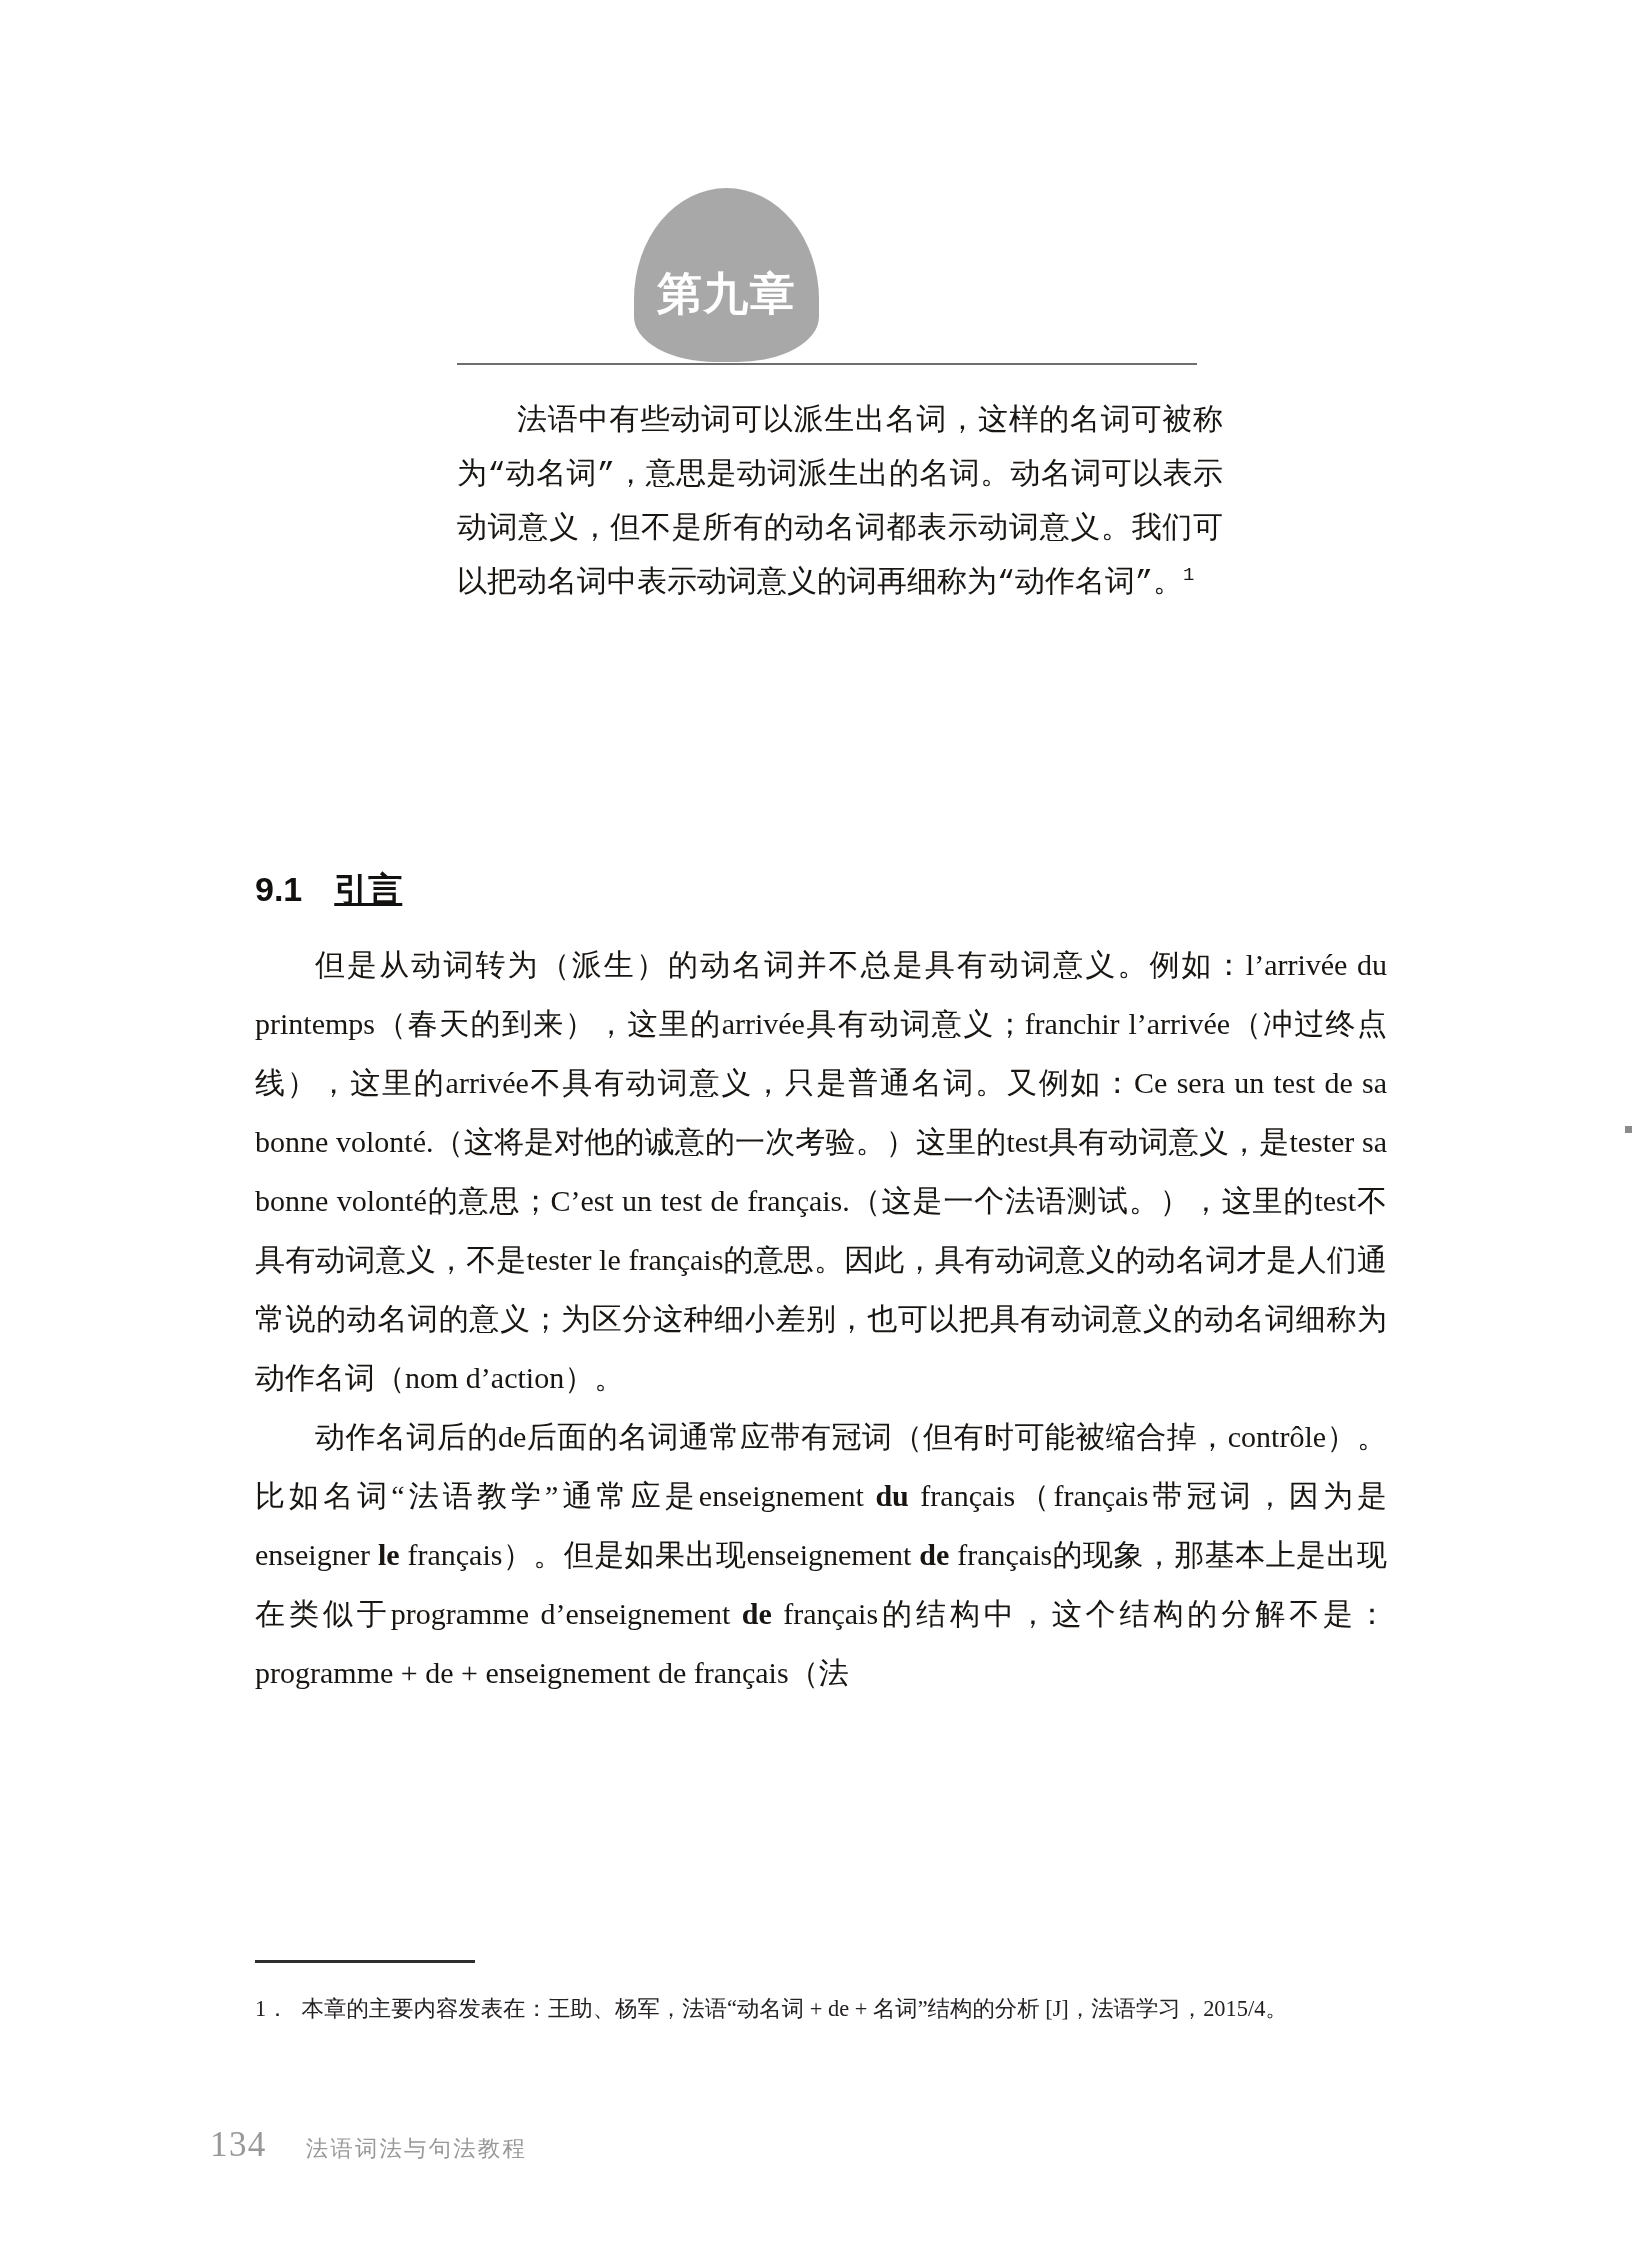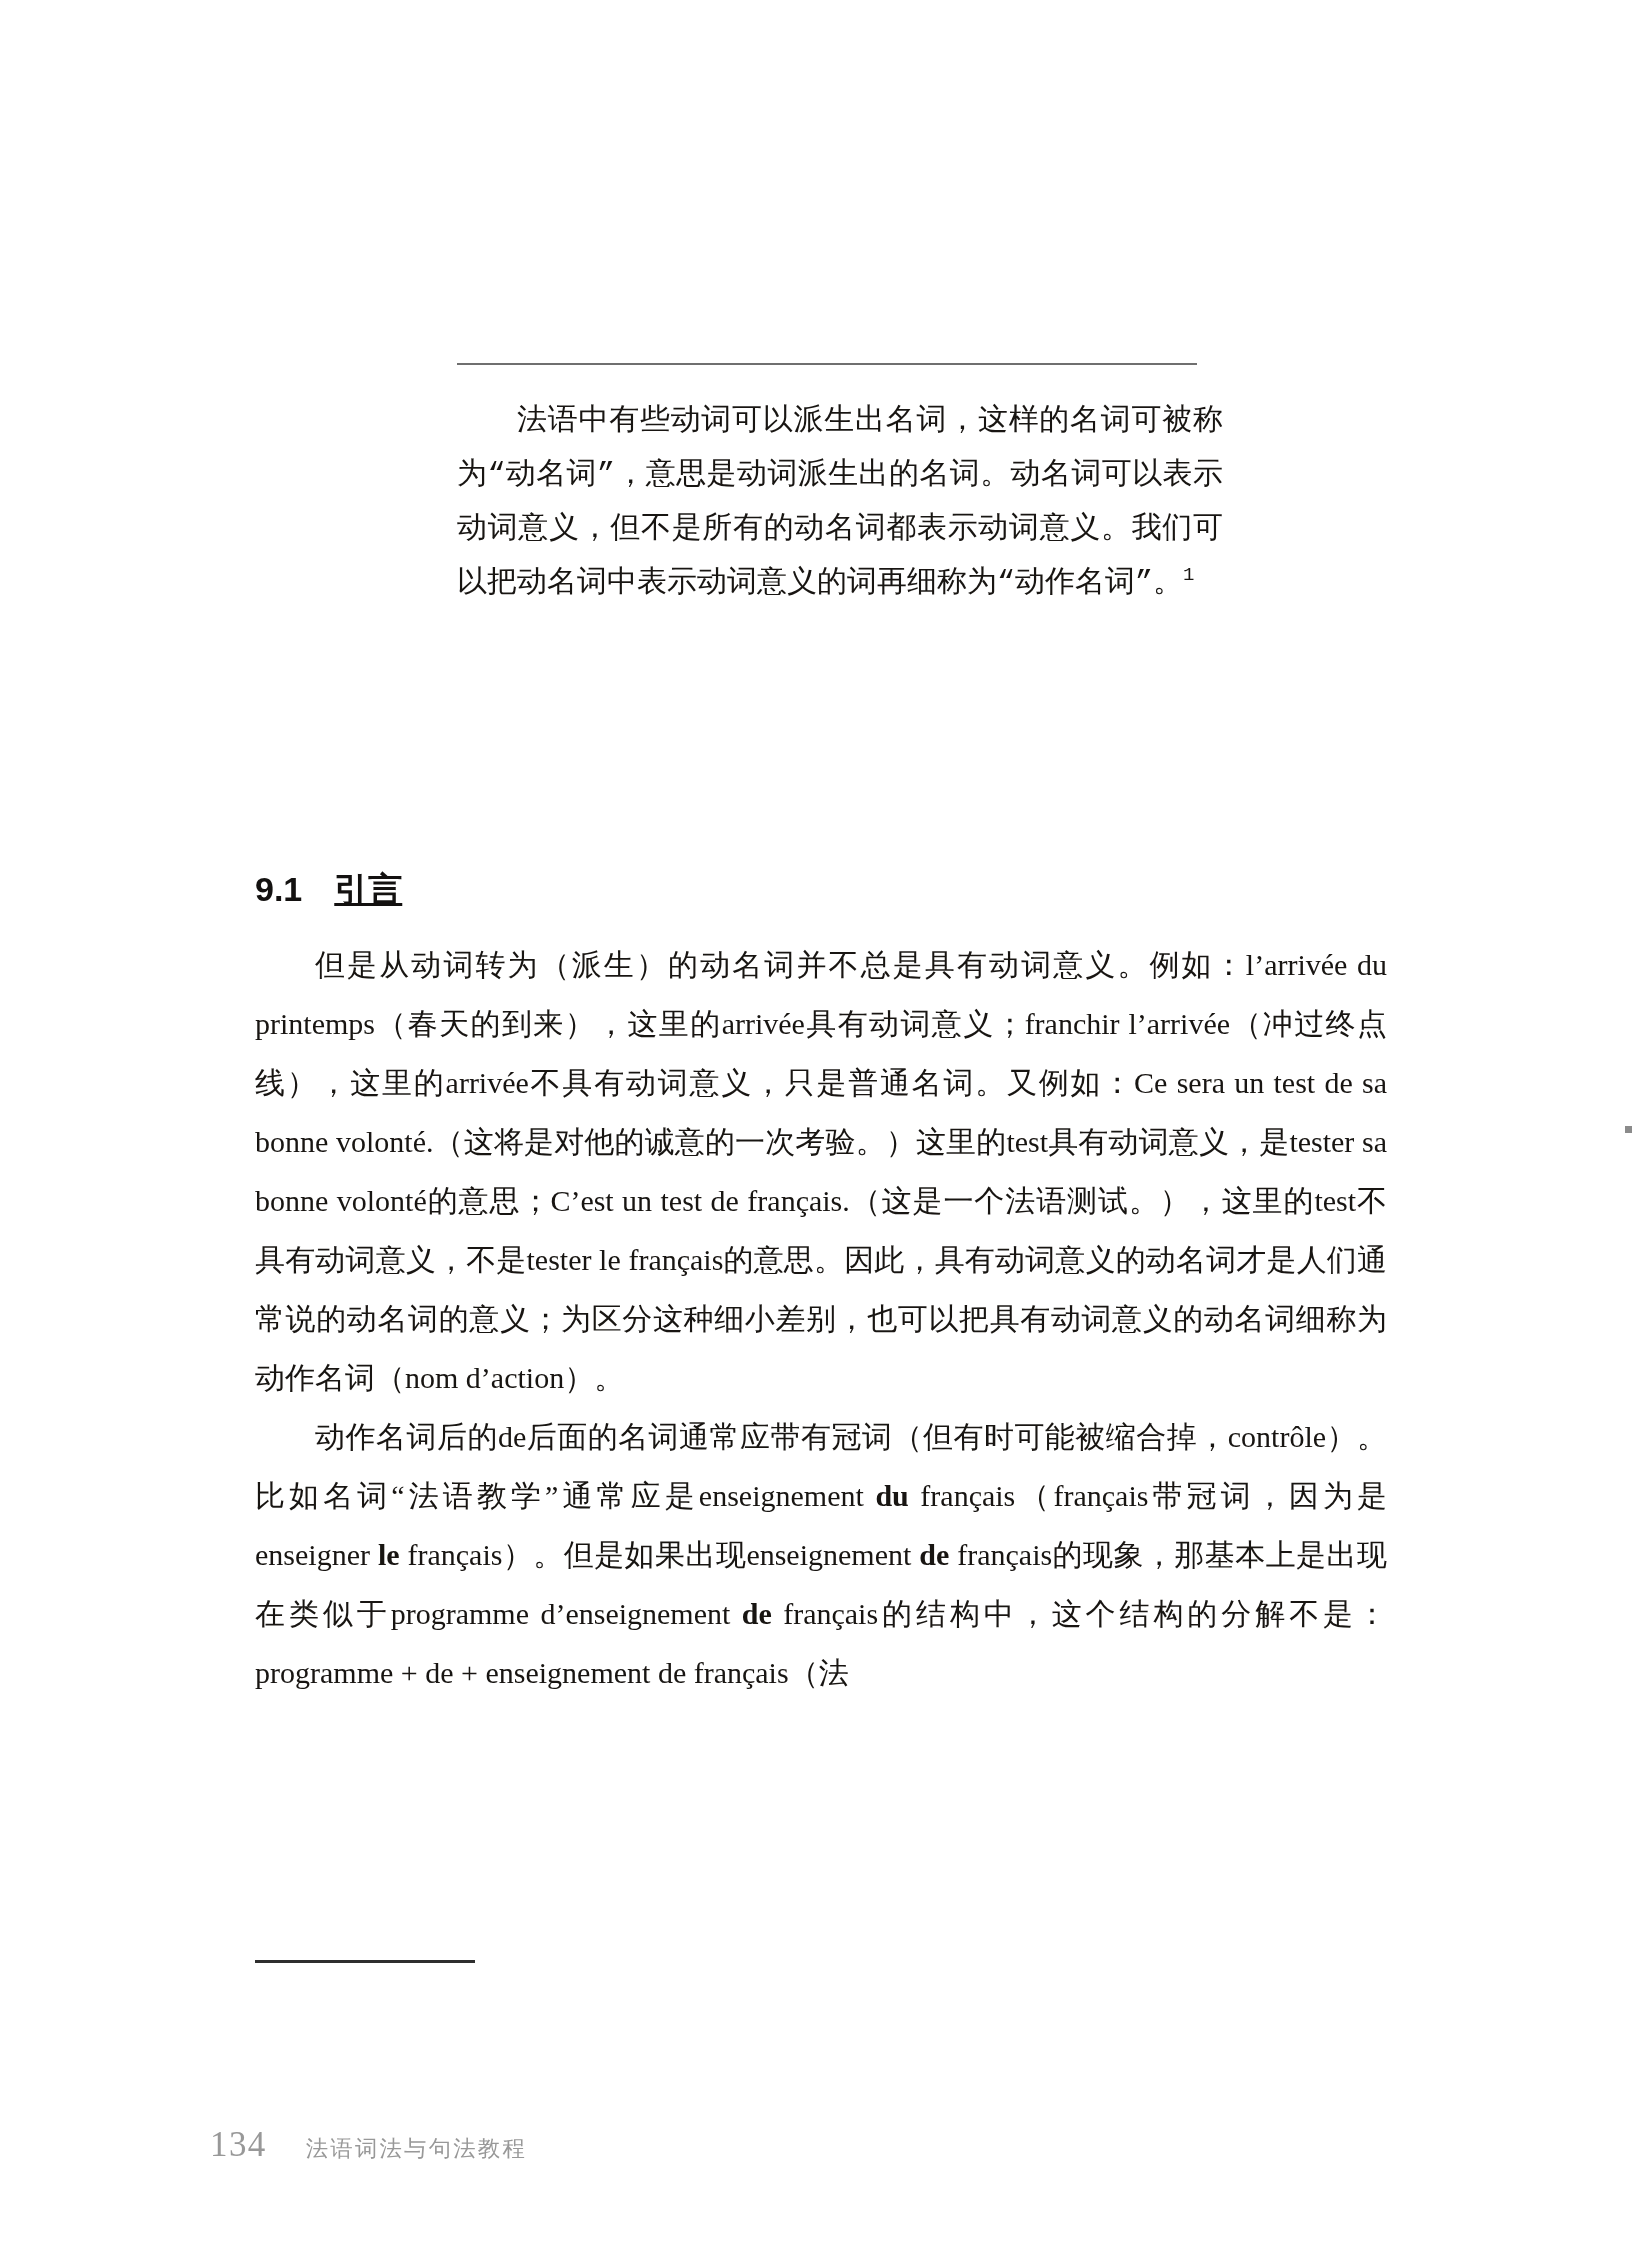--- a/index.html
+++ b/index.html
@@ -151,37 +151,41 @@
     width: 8px;
     height: 7.2px;
     background: #8b8b8b;
   }
 </style>
 </head>
 <body>
 
 <div class="page">
 
+  <div class="chapter-badge">
+    <span class="badge-label">第九章</span>
+  </div>
 
 
   <div class="title-rule"></div>
 
   <p class="intro"><span>法语中有些动词可以派生出名词，这样的名词可被称为“动名词”，意思是动词派生出的名词。动名词可以表示动词意义，但不是所有的动名词都表示动词意义。我们可以把动名词中表示动词意义的词再细称为“动作名词”。</span><sup>1</sup></p>
 
   <h2 class="section-heading">
     <span class="sec-num">9.1</span><span class="sec-title">引言</span>
   </h2>
 
   <div class="body-text" id="paragraphs">
       <p class="para"><span>但是从动词转为（派生）的动名词并不总是具有动词意义。例如：l’arrivée du printemps（春天的到来），这里的arrivée具有动词意义；franchir l’arrivée（冲过终点线），这里的arrivée不具有动词意义，只是普通名词。又例如：Ce sera un test de sa bonne volonté.（这将是对他的诚意的一次考验。）这里的test具有动词意义，是tester sa bonne volonté的意思；C’est un test de français.（这是一个法语测试。），这里的test不具有动词意义，不是tester le français的意思。因此，具有动词意义的动名词才是人们通常说的动名词的意义；为区分这种细小差别，也可以把具有动词意义的动名词细称为动作名词（nom d’action）。</span></p>
       <p class="para"><span>动作名词后的de后面的名词通常应带有冠词（但有时可能被缩合掉，contrôle）。比如名词“法语教学”通常应是enseignement </span><b>du</b><span> français（français带冠词，因为是enseigner </span><b>le</b><span> français）。但是如果出现enseignement </span><b>de</b><span> français的现象，那基本上是出现在类似于programme d’enseignement </span><b>de</b><span> français的结构中，这个结构的分解不是：programme + de + enseignement de français（法</span></p>
     </div>
 
   <div class="footnote-rule"></div>
 
+  <p class="footnote"><span class="fn-marker">1．</span><span>本章的主要内容发表在：王助、杨军，法语“动名词 + de + 名词”结构的分析 [J]，法语学习，2015/4。</span></p>
 
   <footer class="page-footer">
     <span class="page-number">134</span>
     <span class="book-title">法语词法与句法教程</span>
   </footer>
 
   <div class="edge-mark"></div>
 
 </div>
 

